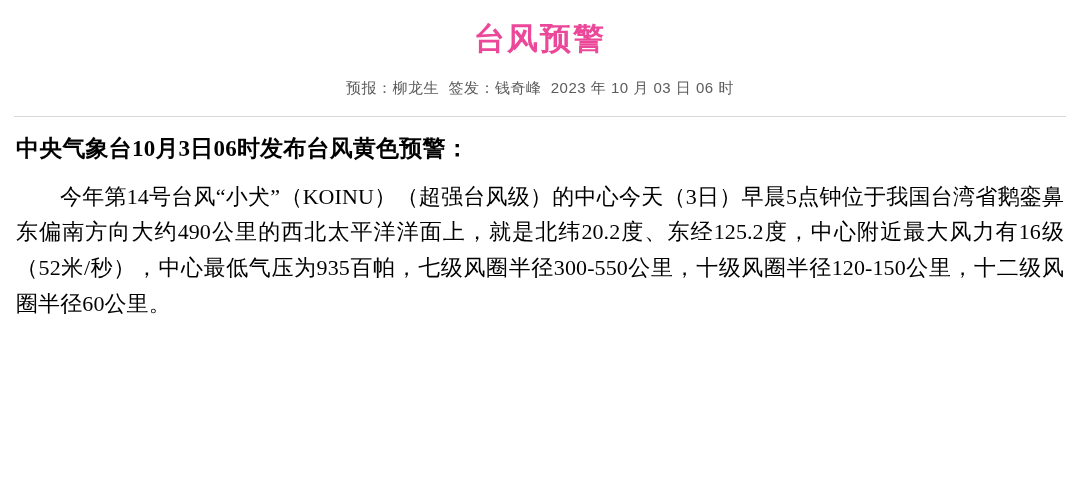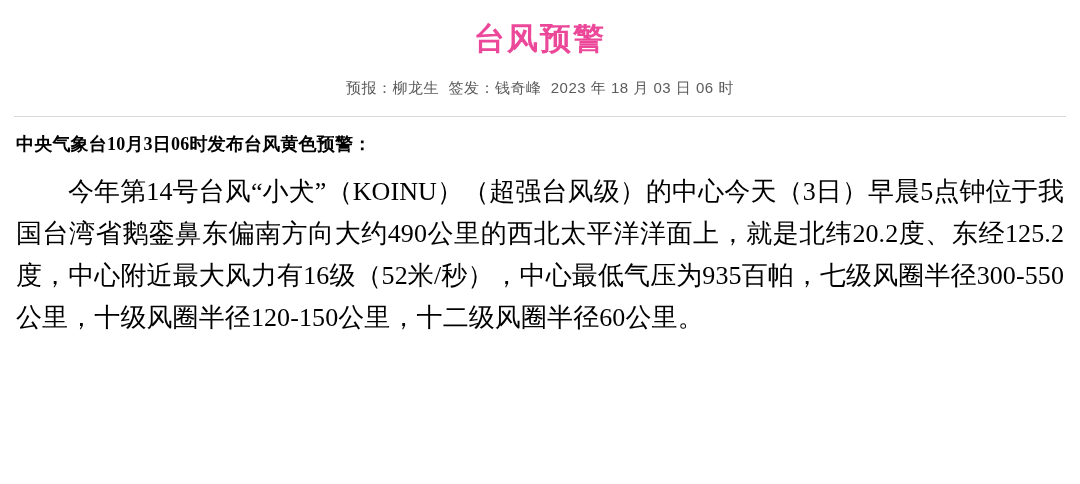--- a/index.html
+++ b/index.html
@@ -44,27 +44,27 @@
   .rule {
     border: none;
     border-top: 1px solid #d8d8d8;
     margin: 18px 14px 0 14px;
   }
   .content {
     padding: 14px 16px 0 16px;
   }
   .lead {
     font-weight: bold;
-    font-size: 18px;
+    font-size: 23px;
     line-height: 1.55;
     margin: 0 0 12px 0;
     letter-spacing: 0.2px;
   }
   p.body-par {
-    font-size: 26px;
+    font-size: 22px;
     line-height: 1.62;
     margin: 4px 0 0 0;
     text-indent: 2em;
     text-align: justify;
     letter-spacing: 0.1px;
   }
   p.body-par.no-indent {
     text-indent: 0;
   }
   .inline-bold {
@@ -75,21 +75,21 @@
   }
 </style>
 </head>
 <body>
 
 <div class="page">
 
   <div class="title">台风预警</div>
 
   <div class="byline">
-    <span>预报：</span><span>柳龙生</span>&nbsp;&nbsp;<span>签发：</span><span>钱奇峰</span>&nbsp;&nbsp;<span>2023 年 18 月 03 日 06 时</span>
+    <span>预报：</span><span>柳龙生</span>&nbsp;&nbsp;<span>签发：</span><span>钱奇峰</span>&nbsp;&nbsp;<span>2023 年 10 月 03 日 06 时</span>
   </div>
 
   <hr class="rule">
 
   <div class="content">
 
     <p class="lead">中央气象台10月3日06时发布台风黄色预警：</p>
 
     <p class="body-par">今年第14号台风“小犬”（KOINU）（超强台风级）的中心今天（3日）早晨5点钟位于我国台湾省鹅銮鼻东偏南方向大约490公里的西北太平洋洋面上，就是北纬20.2度、东经125.2度，中心附近最大风力有16级（52米/秒），中心最低气压为935百帕，七级风圈半径300-550公里，十级风圈半径120-150公里，十二级风圈半径60公里。</p>
 

